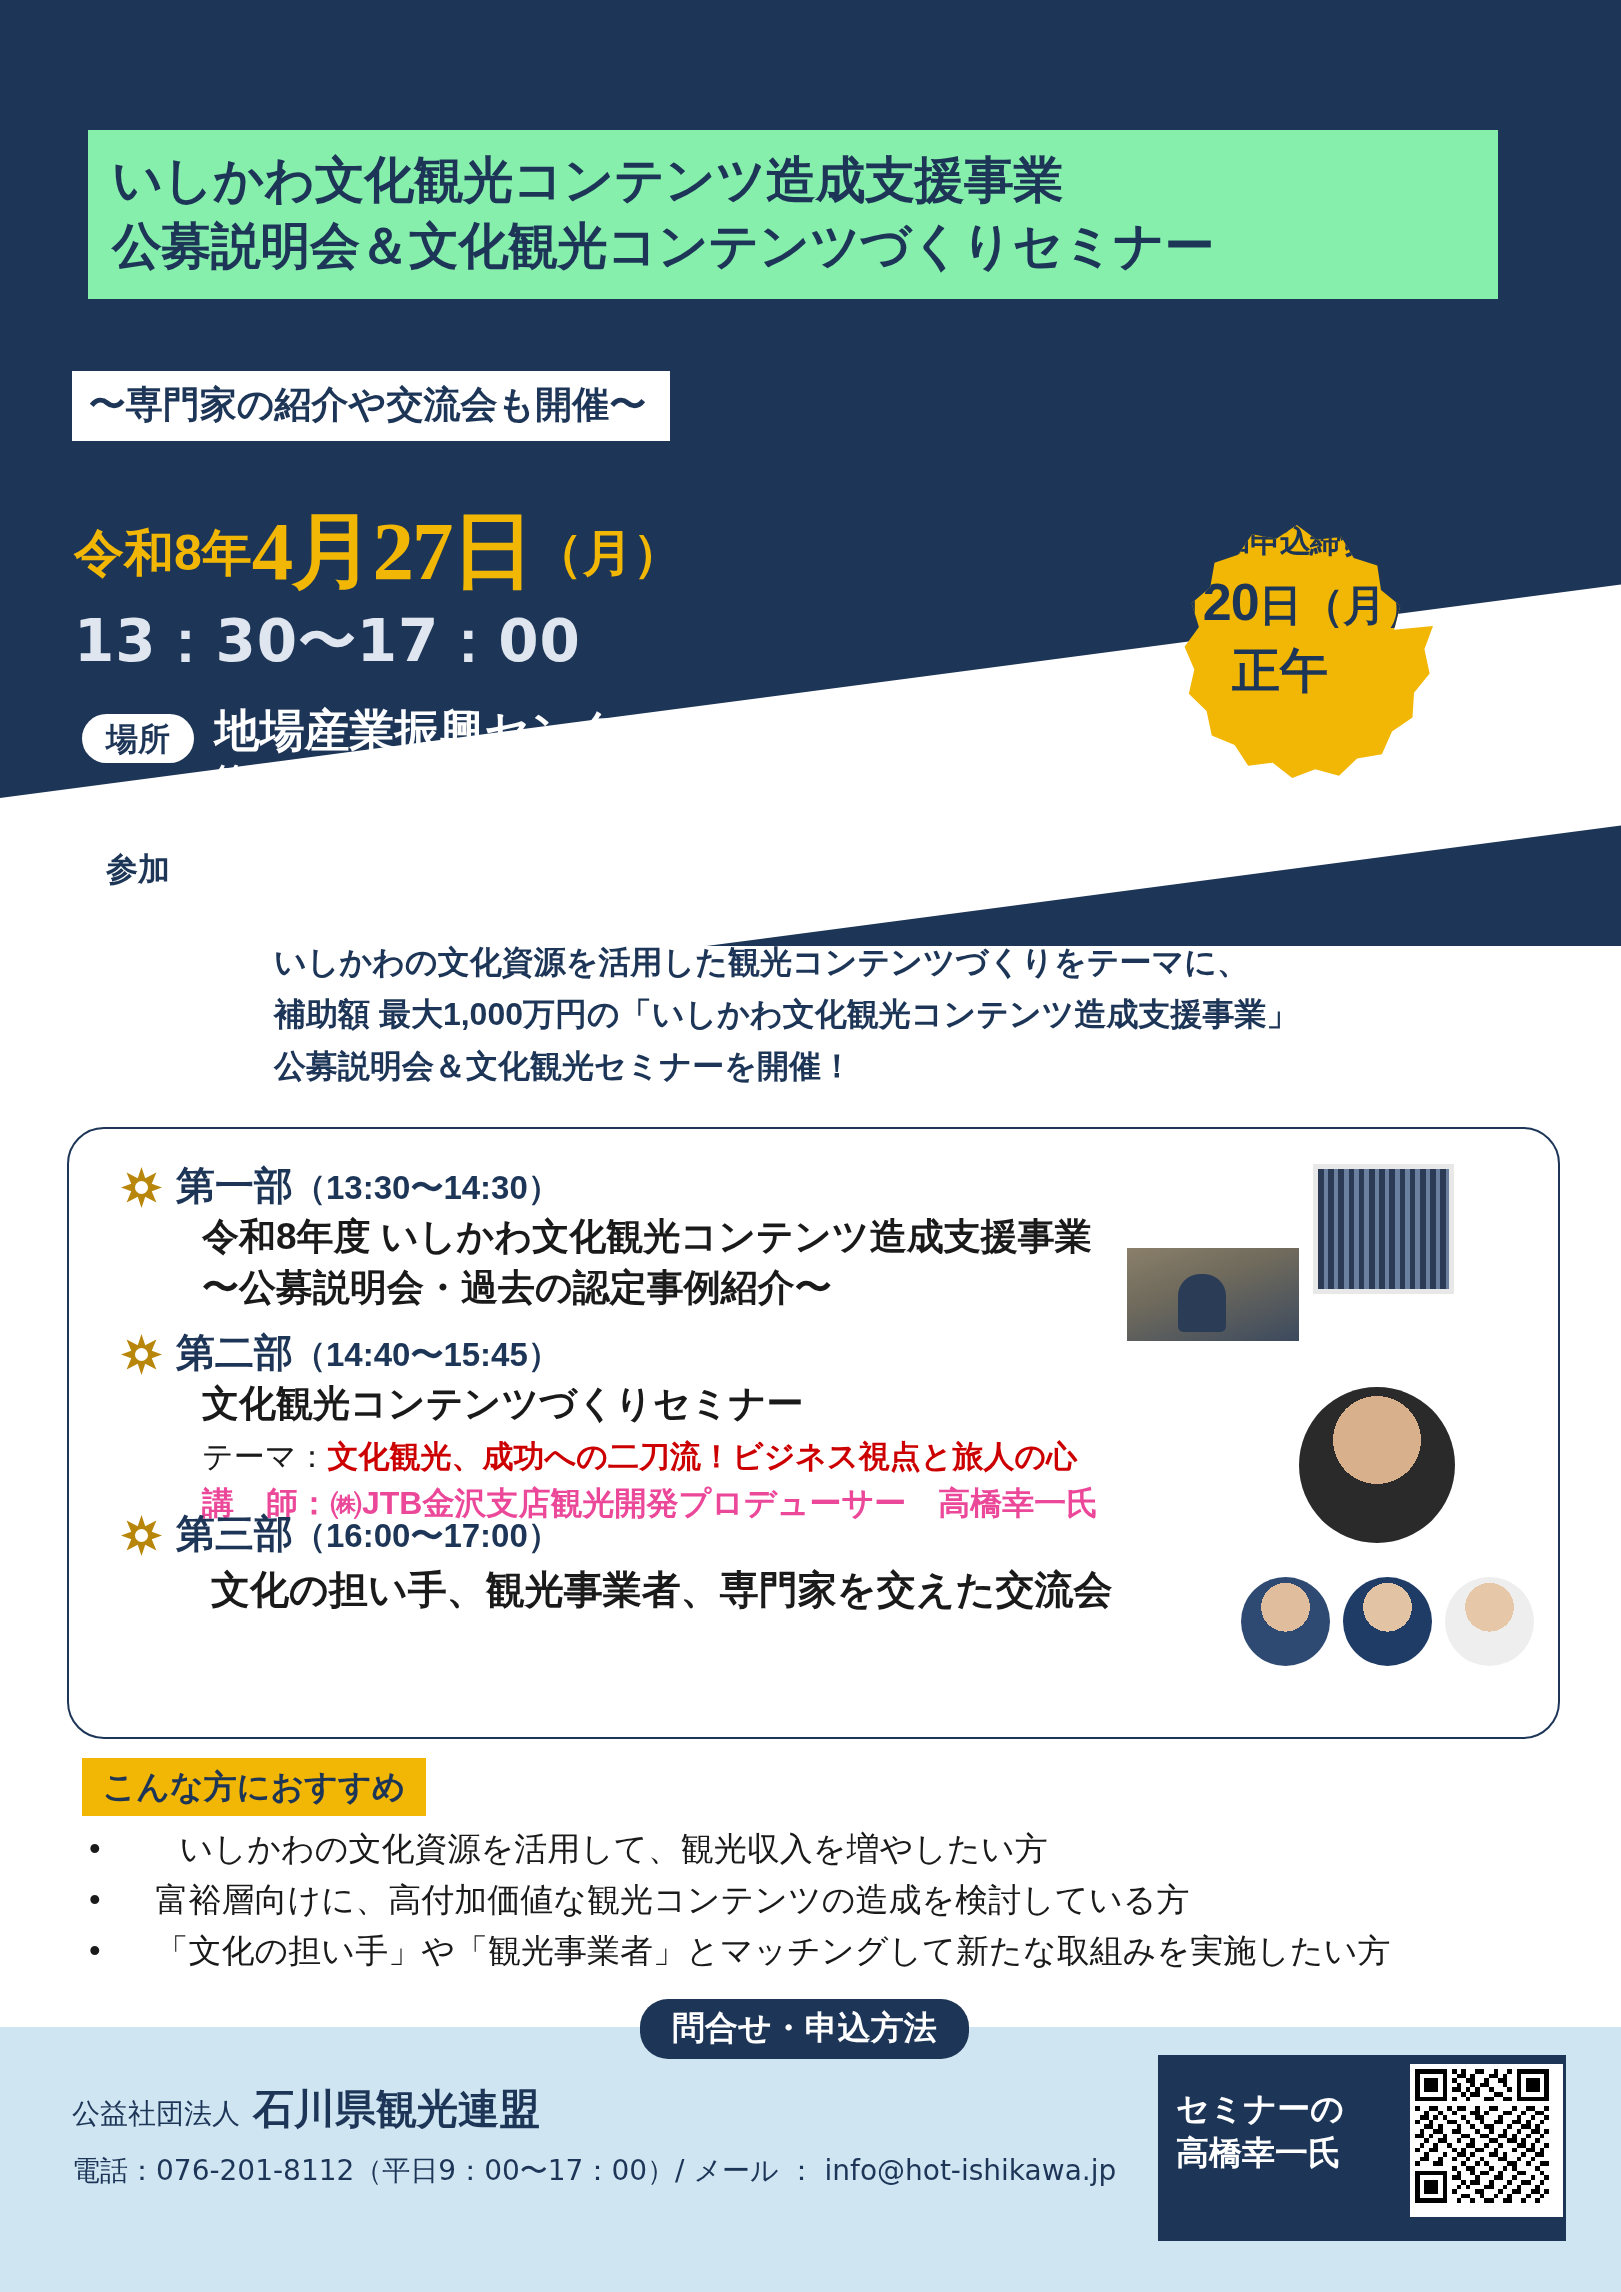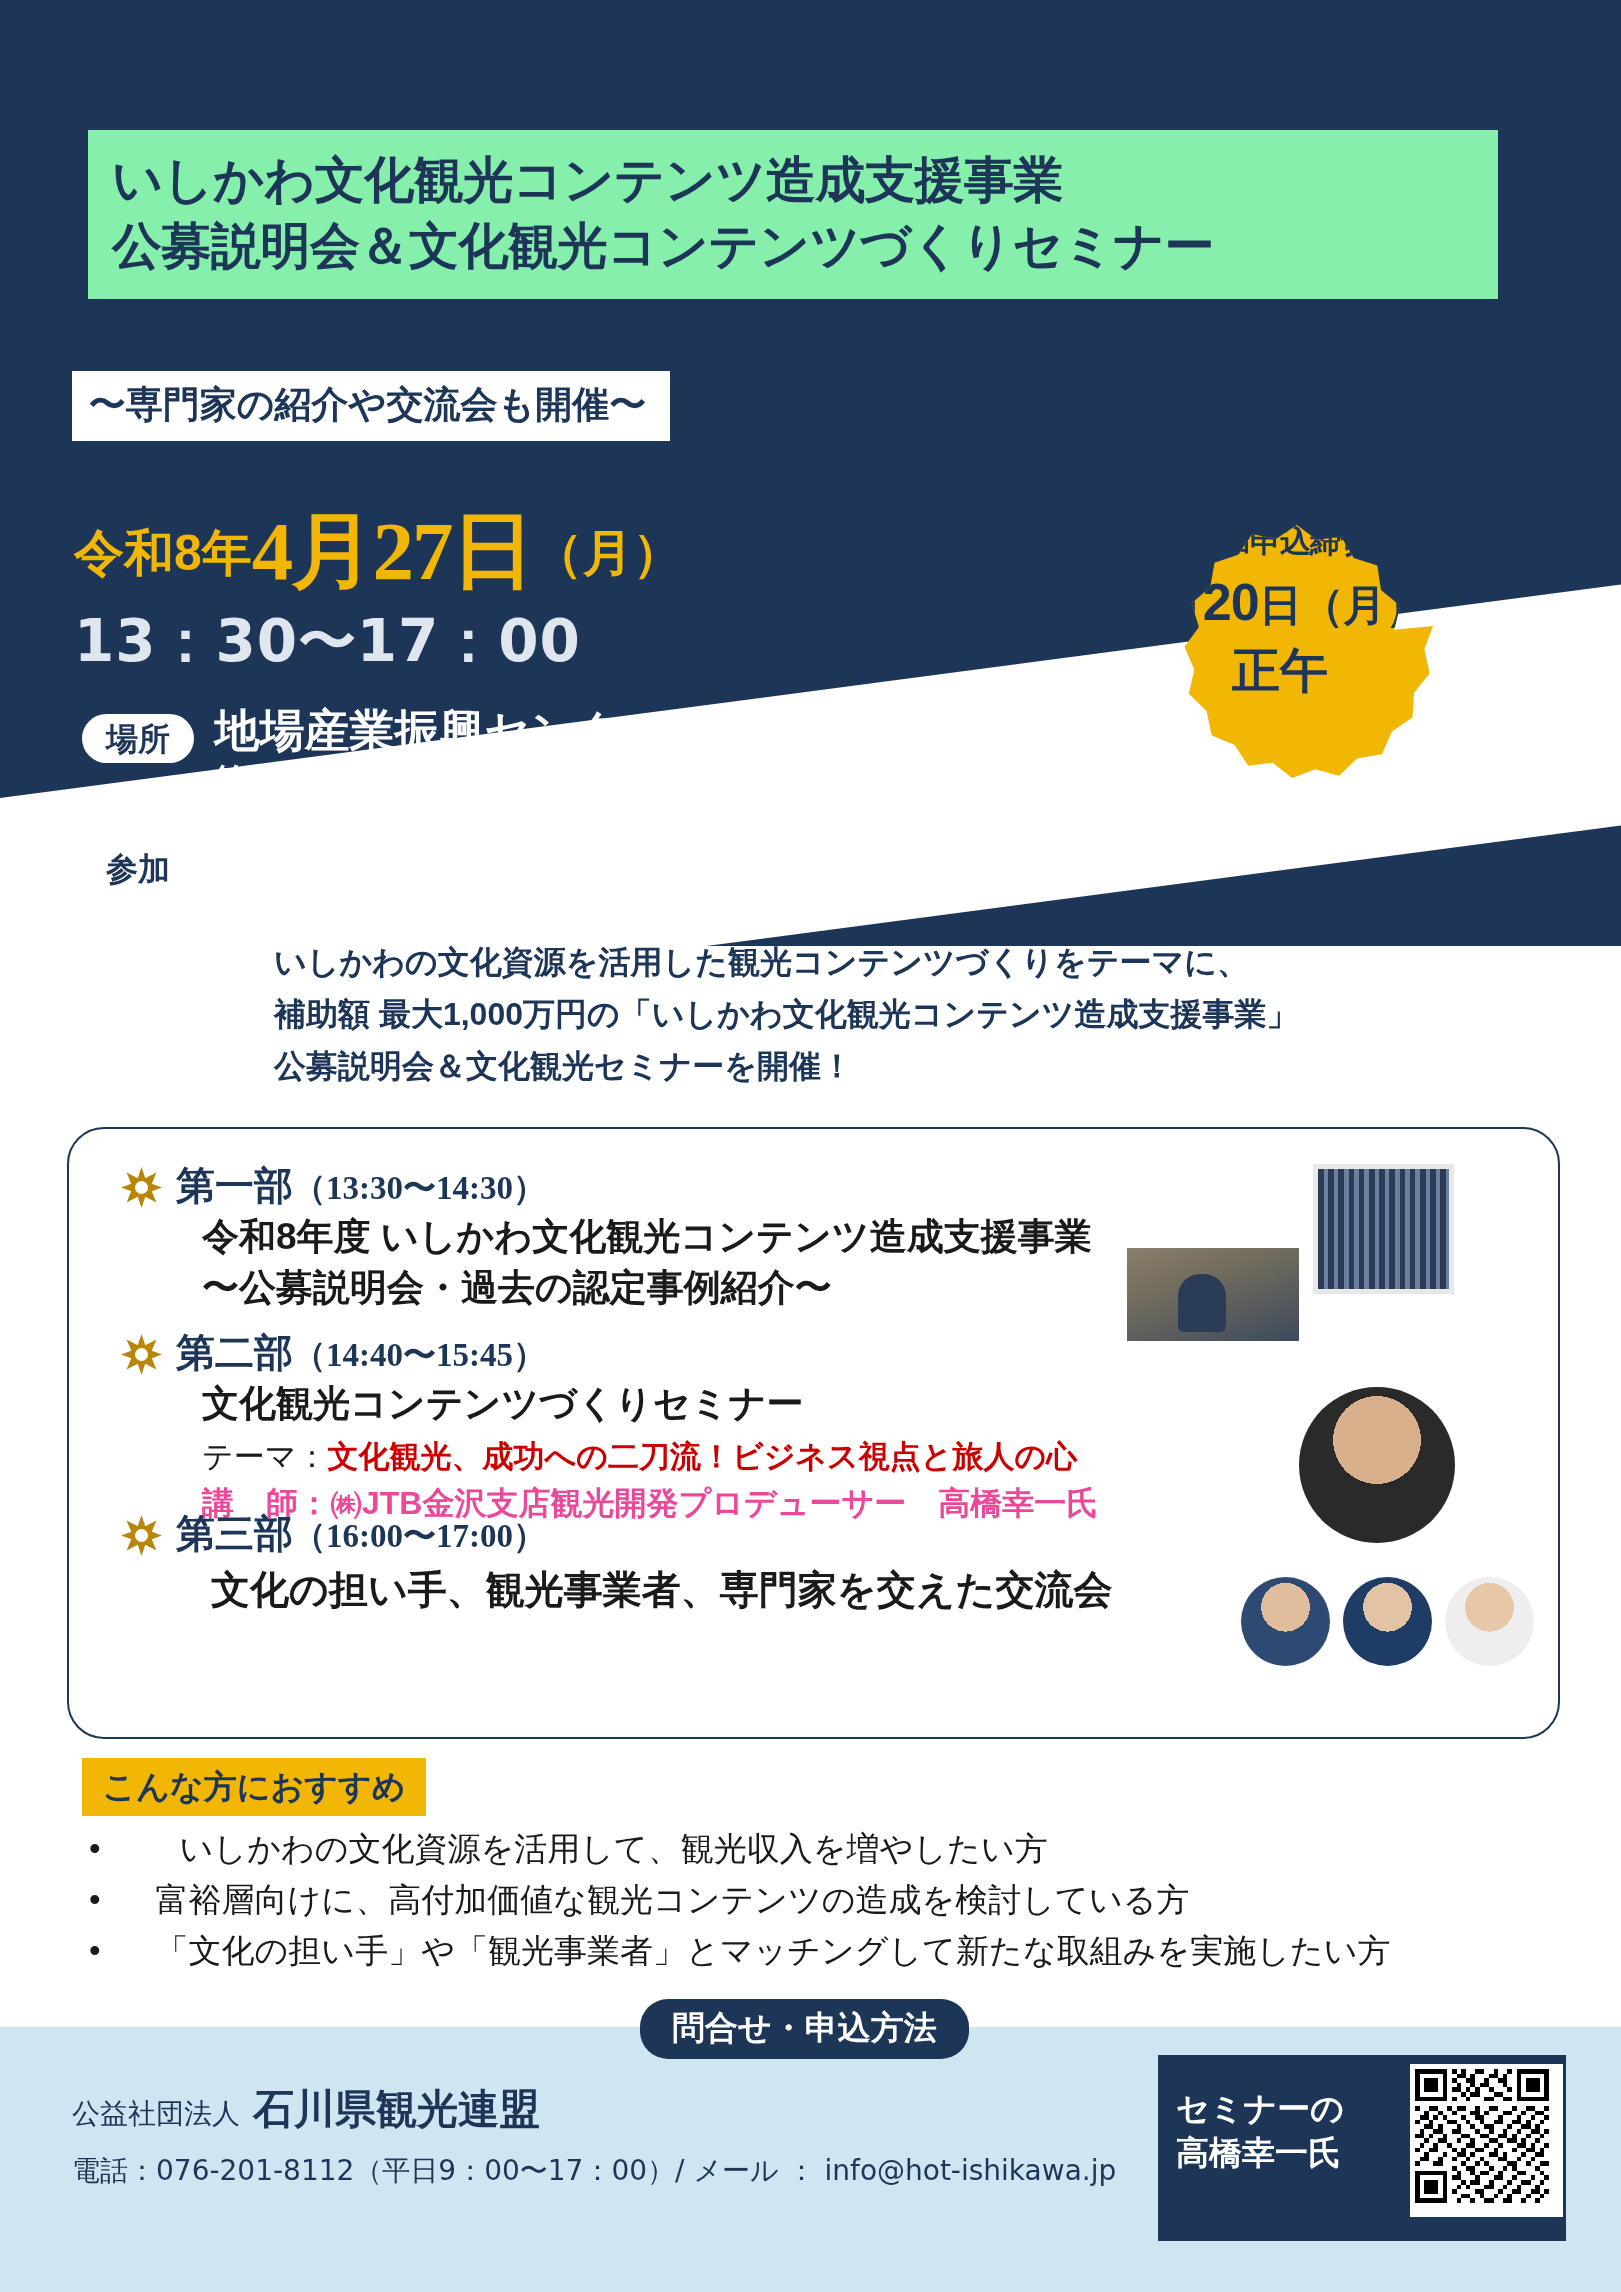--- a/index.html
+++ b/index.html
@@ -202,21 +202,21 @@
     height: 41px;
     color: #b8860b;
   }
   .part-head {
     position: absolute;
     white-space: nowrap;
     color: #1d3557;
     font-weight: bold;
   }
   .part-name { font-size: 39px; }
-  .part-time { font-size: 33px; font-family: Liberation Serif, serif; }
+  .part-time { font-size: 33px; }
 
   .part-body {
     position: absolute;
     color: #1a1a1a;
     font-weight: bold;
     white-space: nowrap;
   }
   .p1l1 { font-size: 37px; }
   .p1l2 { font-size: 37px; }
   .p2l1 { font-size: 37px; }

